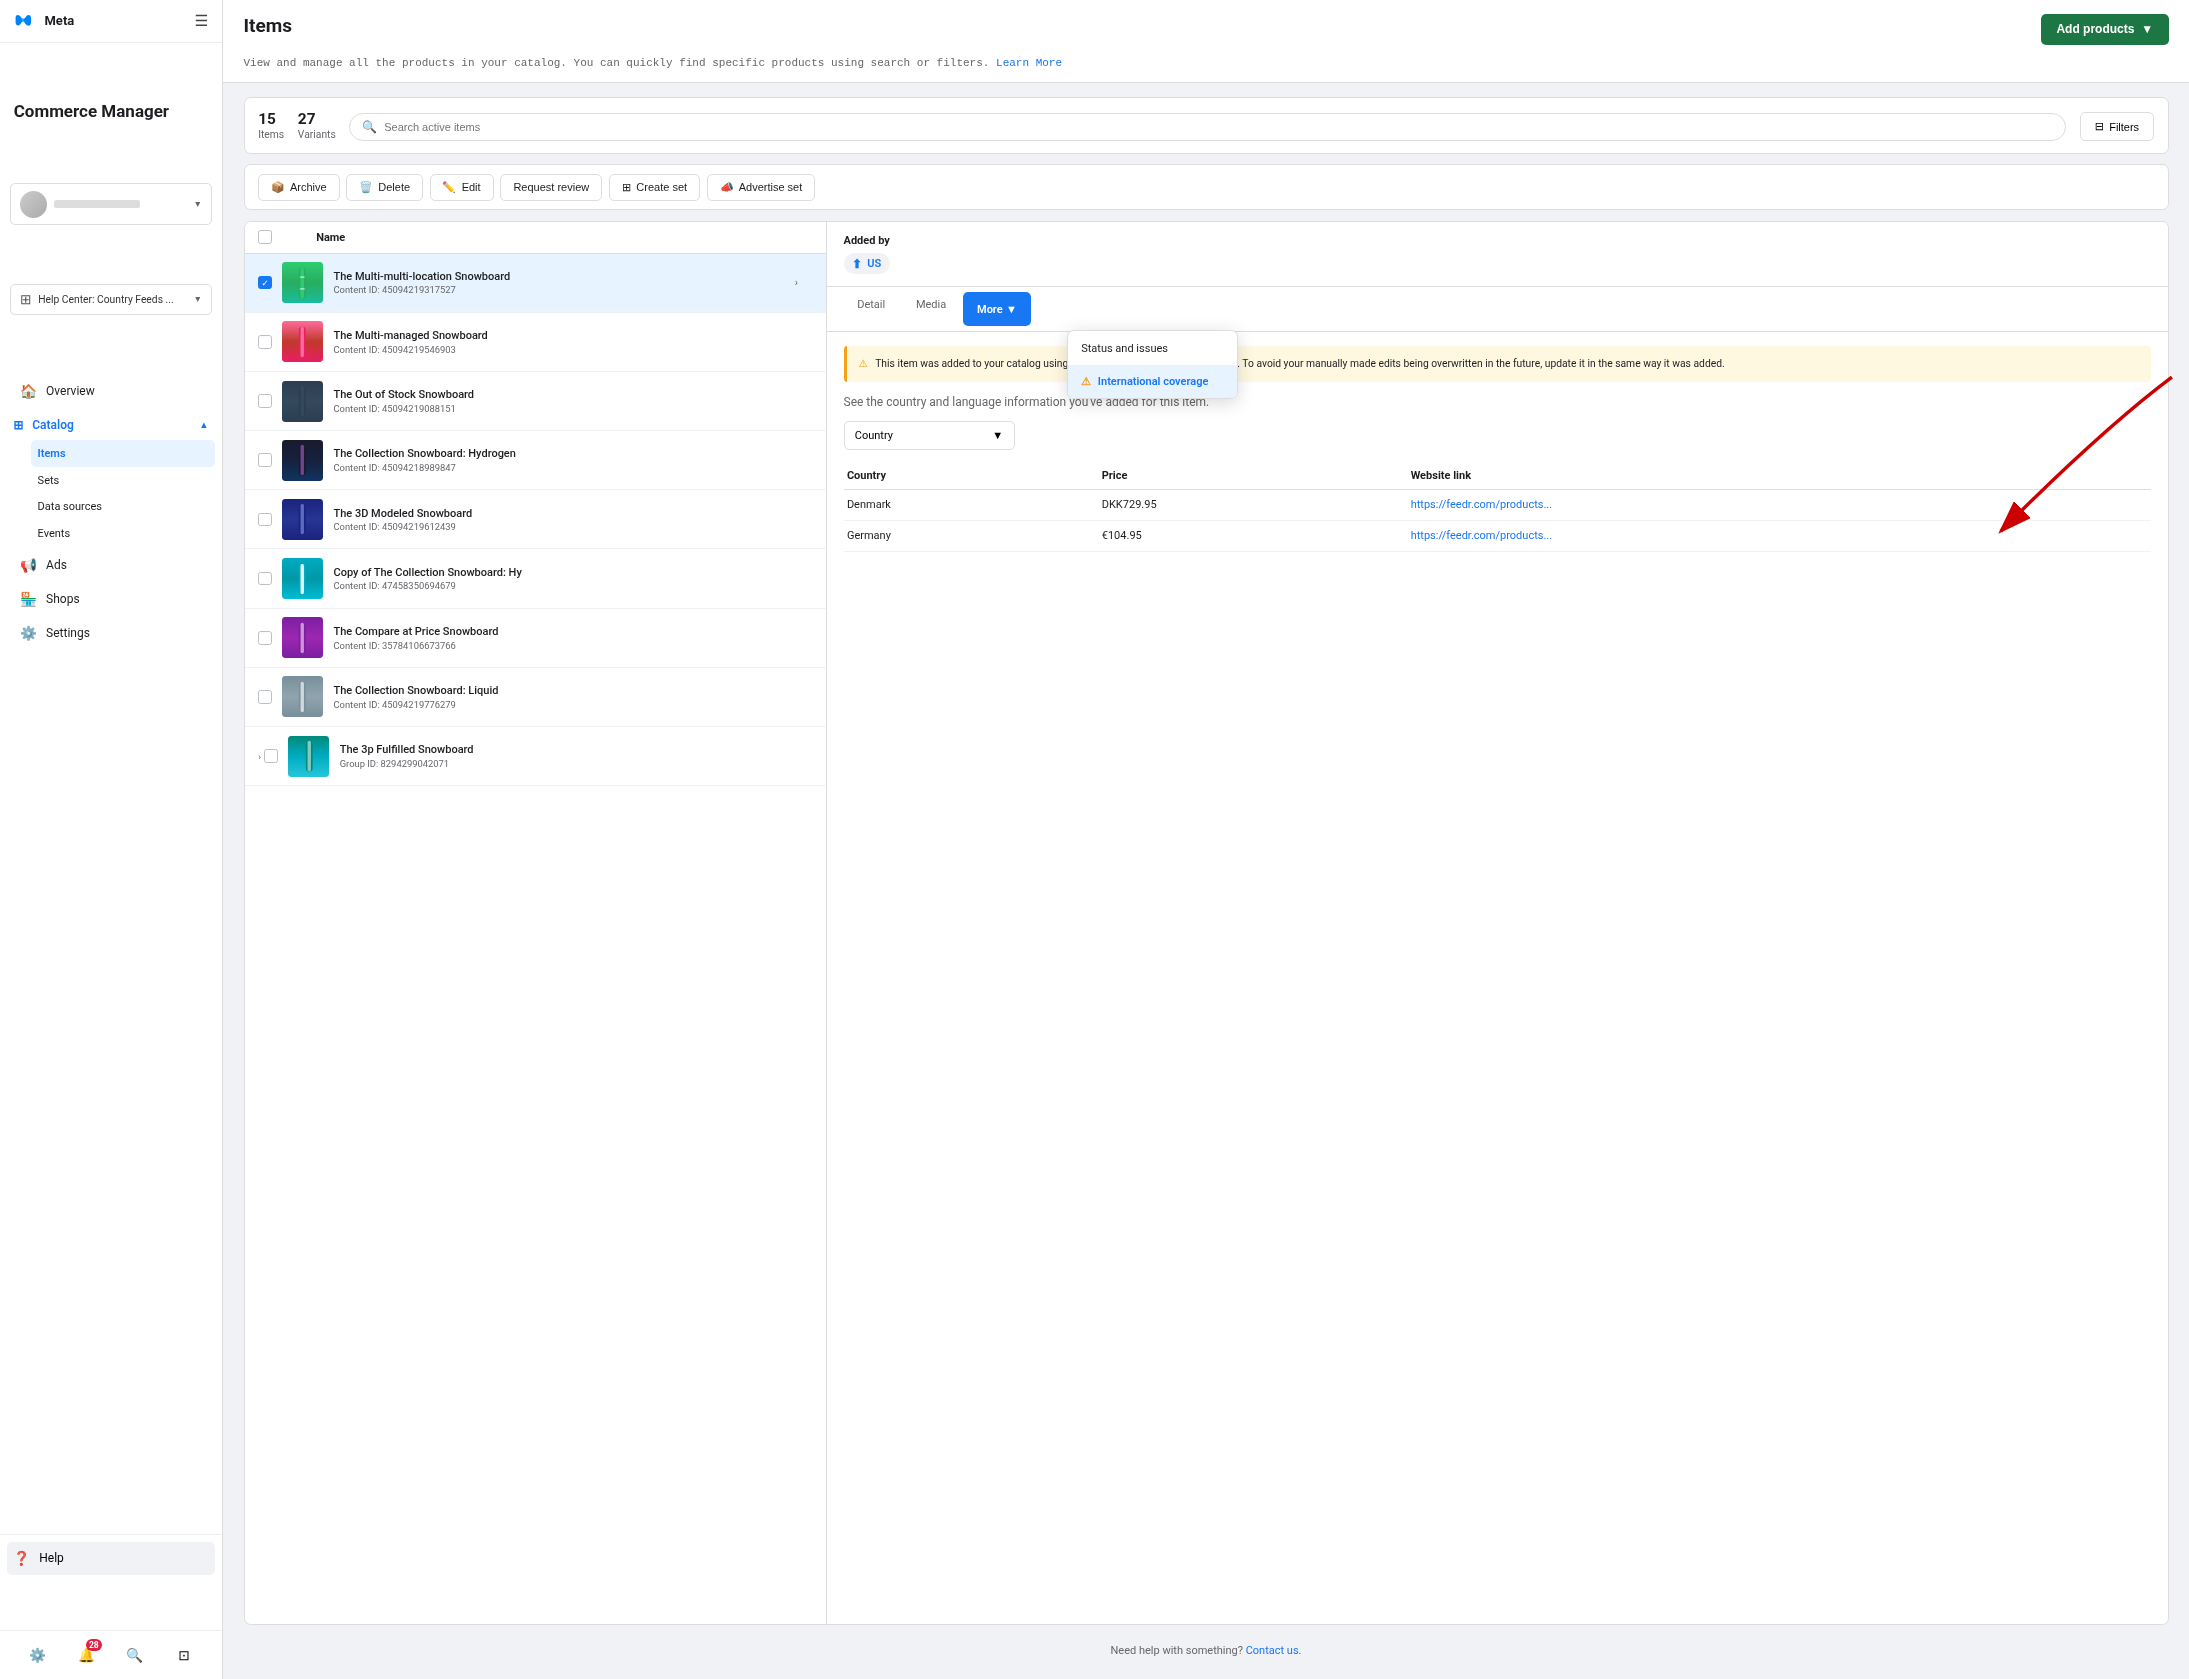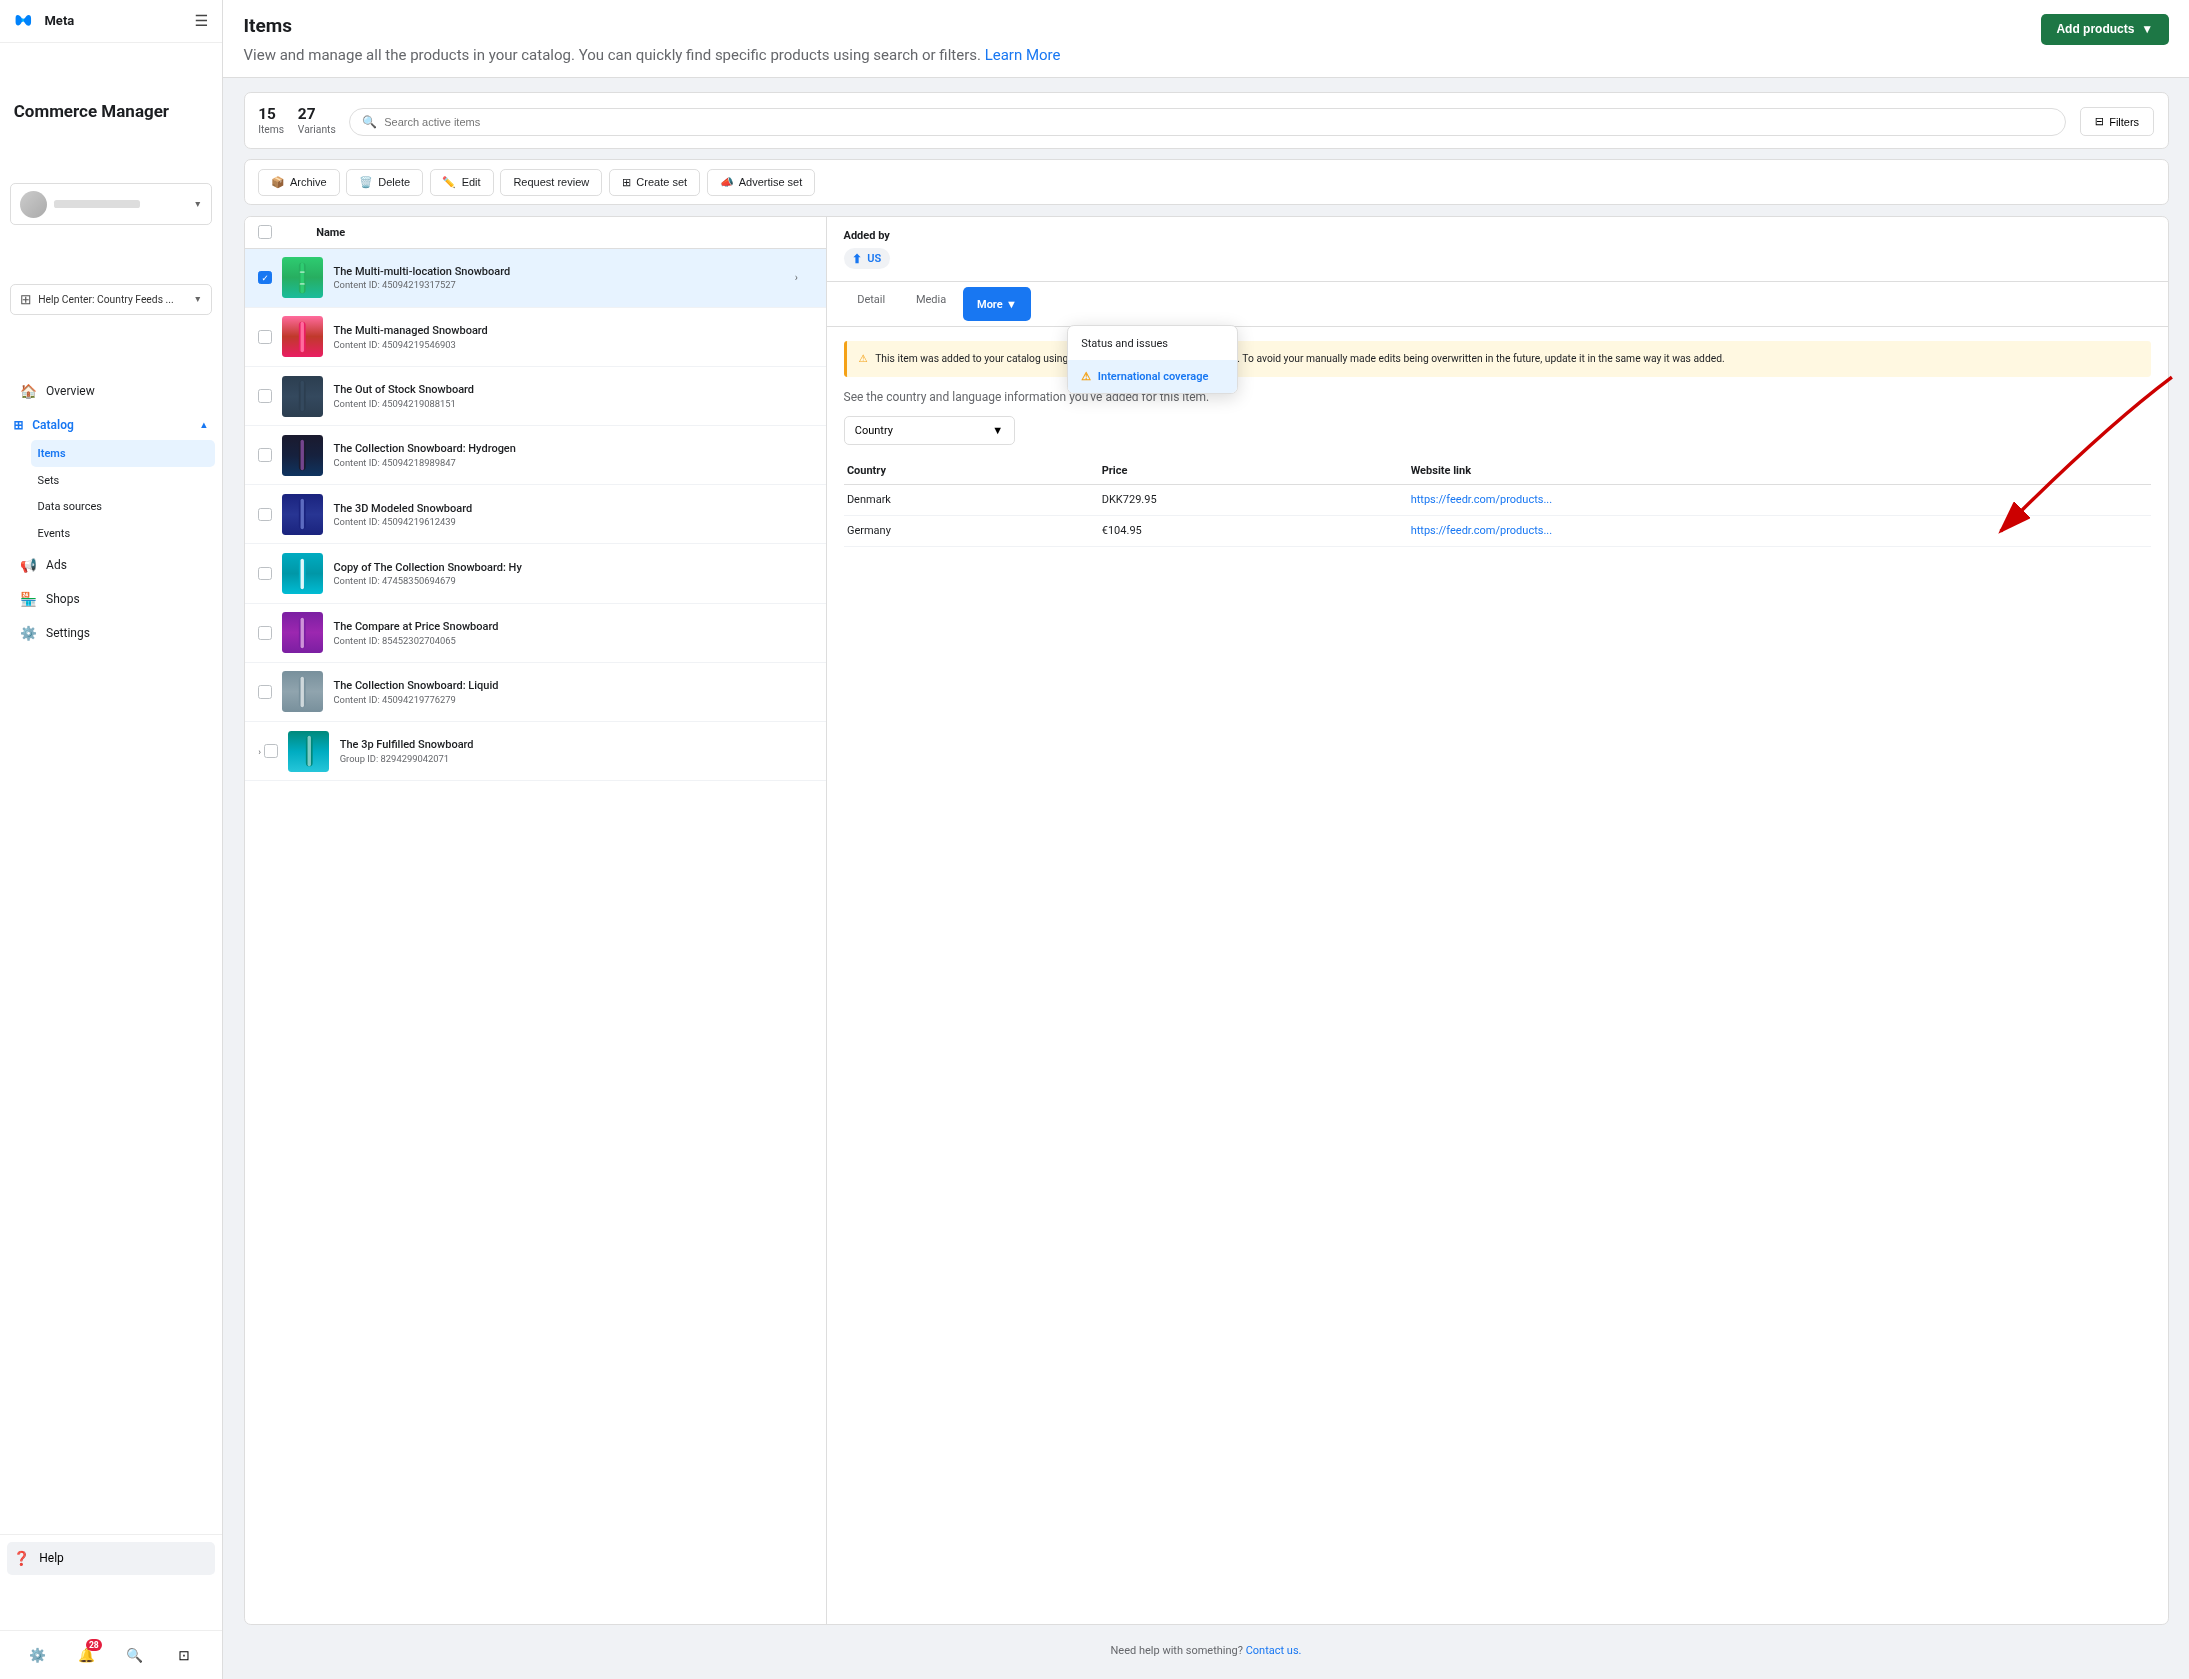--- a/index.html
+++ b/index.html
@@ -176,21 +176,21 @@
     .main-header {
       background: #fff;
       padding: 13.7px 20.5px;
       border-bottom: 0.9px solid #ddd;
       display: flex;
       align-items: flex-start;
       justify-content: space-between;
     }
     .page-title-area {}
     .page-title { font-size: 19px; font-weight: 700; color: #1c1e21; }
-    .page-subtitle { font-size: 15px; color: #65676b; margin-top: 9px; }
+    .page-subtitle { font-size: 11px; color: #65676b; margin-top: 20px; font-family: Liberation Mono, monospace; }
     .page-subtitle a { color: #1877f2; text-decoration: none; }
 
     .add-products-btn {
       background: #1d7745;
       color: #fff;
       border: none;
       padding: 8.6px 15.4px;
       border-radius: 5.1px;
       font-size: 12px;
       font-weight: 600;
@@ -749,21 +749,21 @@
               <div class="row-checkbox"></div>
             </div>
           <div class="row-thumb" style="background:linear-gradient(180deg,#7b1fa2,#9c27b0,#7b1fa2);">
             <svg width="20.5" height="34" viewBox="0 0 24 40">
                 <rect x="8" y="2" width="8" height="36" rx="4" fill="#7b1fa2"></rect>
                 <rect x="10" y="2" width="4" height="36" rx="2" fill="#ce93d8"></rect>
               </svg>
           </div>
           <div class="row-info">
             <div class="row-name">The Compare at Price Snowboard</div>
-            <div class="row-id">Content ID: 85452302704065</div>
+            <div class="row-id">Content ID: 35784106673766</div>
           </div>
         </div>
 
         <div class="table-row">
           <div class="row-check">
               <div class="row-checkbox"></div>
             </div>
           <div class="row-thumb" style="background:linear-gradient(180deg,#78909c,#90a4ae,#78909c);">
             <svg width="20.5" height="34" viewBox="0 0 24 40">
                 <rect x="8" y="2" width="8" height="36" rx="4" fill="#78909c"></rect>

